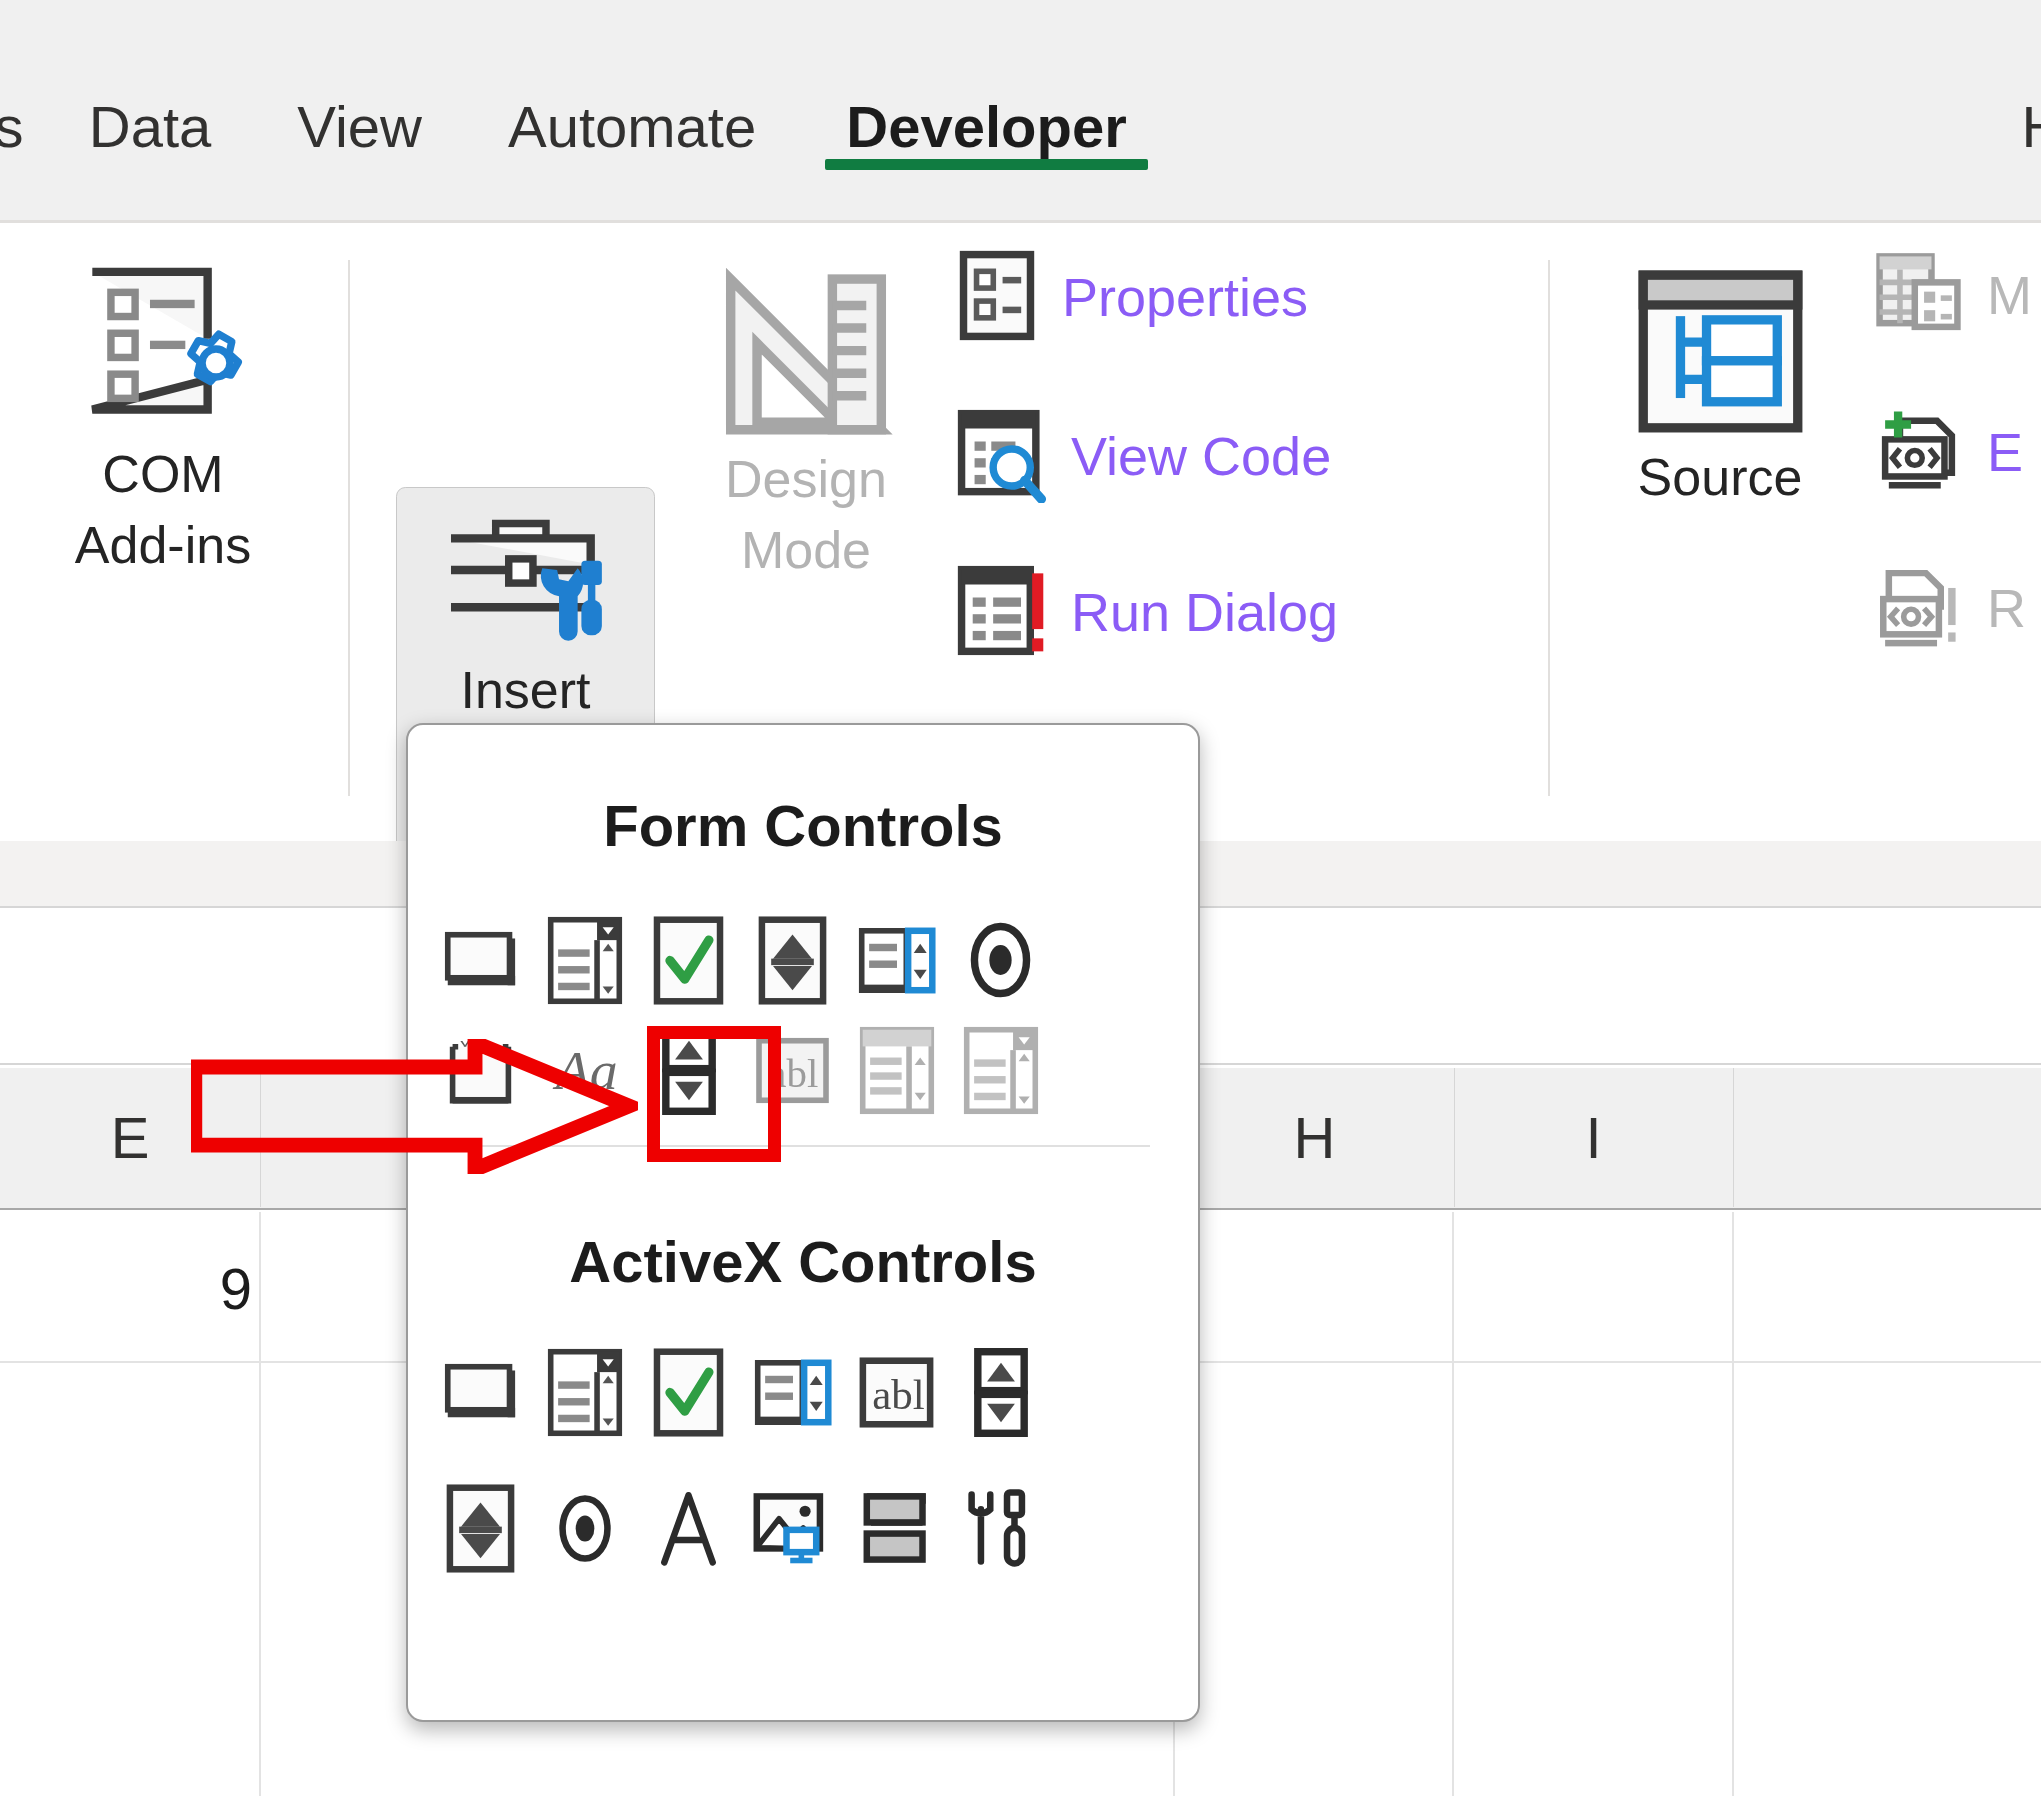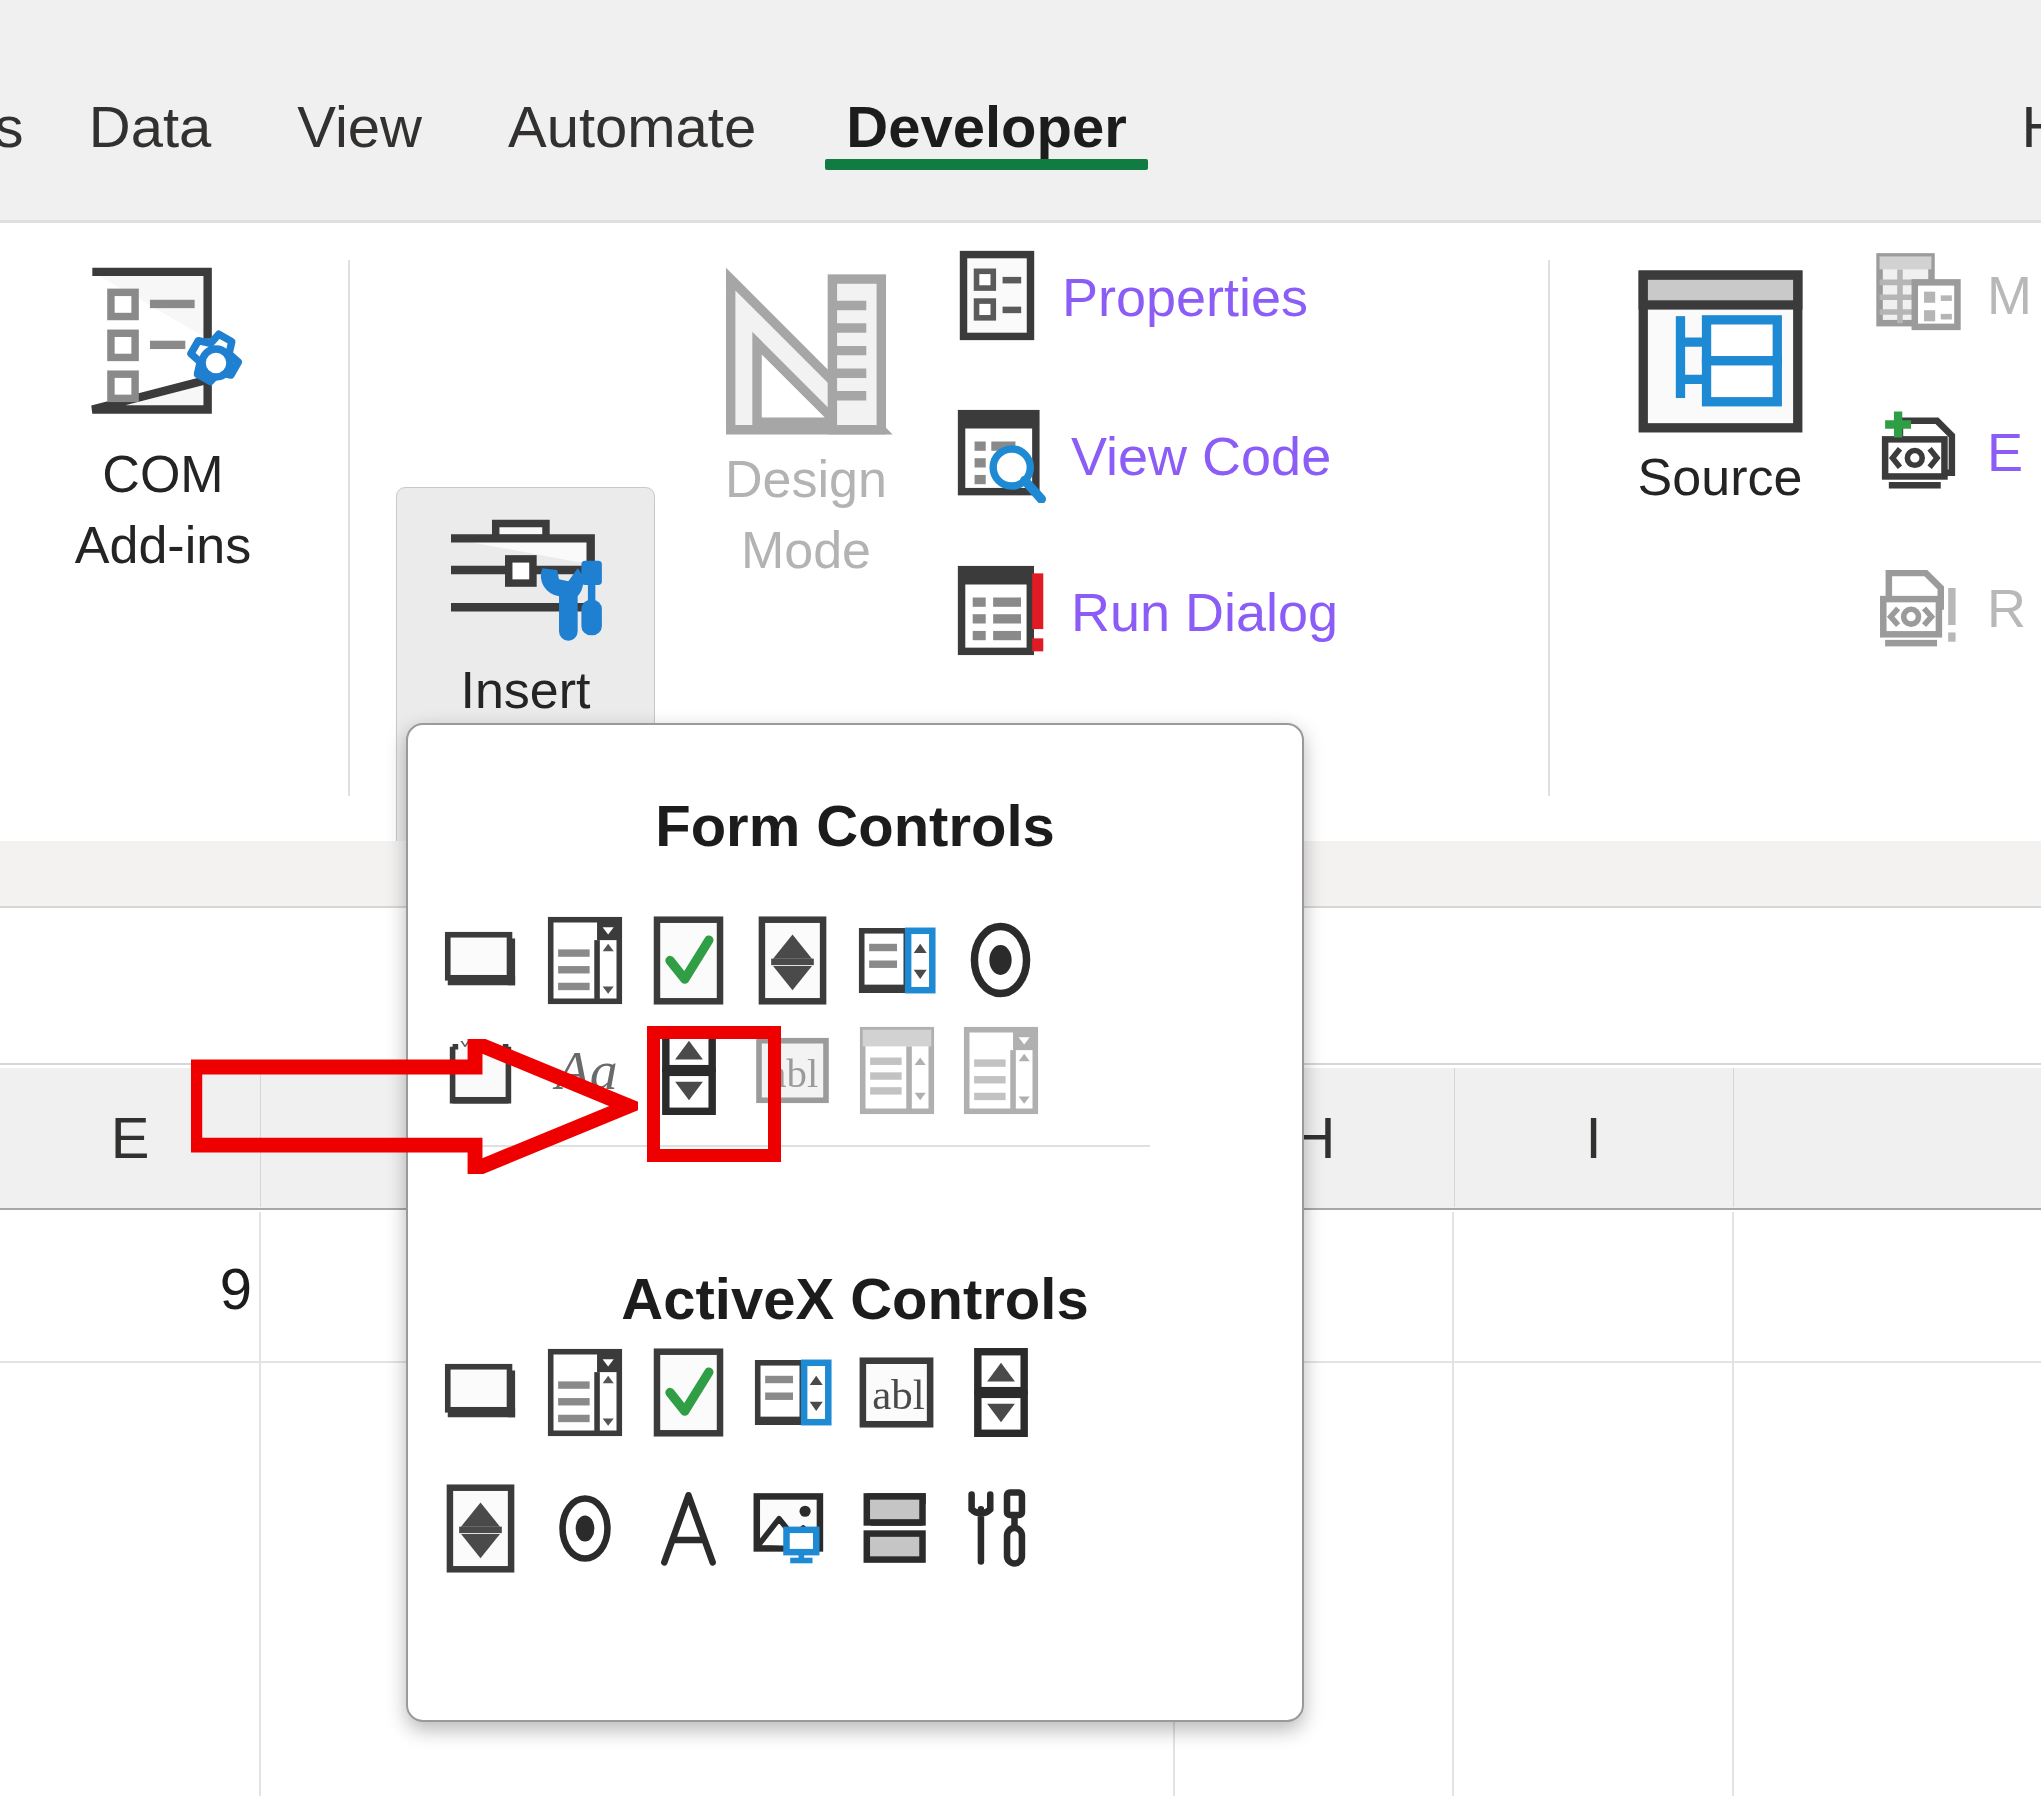--- a/index.html
+++ b/index.html
@@ -101,21 +101,21 @@
   .gridarea { position: absolute; left: 0; top: 371px; width: 2042px; height: 585px; background: #ffffff; }
   .gridline-v { position: absolute; top: 0; width: 1.9px; background: #e3e3e3; height: 585px; }
   .gridline-h { position: absolute; left: 0; width: 2042px; height: 1.9px; background: #e3e3e3; }
   .cellval {
     position: absolute; font-size: 58px; color: #1c1c1c;
     text-align: right; line-height: 93px;
   }
 
   
   .dropdown {
-    position: absolute; left: 406px; top: 723px; width: 898px; height: 999px;
+    position: absolute; left: 406px; top: 723px; width: 794px; height: 999px;
     background: #ffffff;
     border: 2.8px solid #9a9a9a;
     border-radius: 17px;
     box-shadow: 0 7.5px 20.5px rgba(0,0,0,0.28);
     z-index: 40;
   }
   .dd-title {
     position: absolute; left: 0; width: 100%; text-align: center;
     font-size: 58px; font-weight: bold; color: #1c1c1c;
   }
@@ -470,21 +470,21 @@
           <rect x="6" y="36" width="17" height="4" fill="#c2c2c2"></rect>
           <path d="M27 13 V46" stroke="#b0b0b0" stroke-width="3"></path>
           <path d="M30 19 L36 19 L33 15 Z" fill="#b0b0b0"></path>
           <path d="M30 38 L36 38 L33 42 Z" fill="#b0b0b0"></path>
         </svg>
       </div>
     </div>
 
     <div class="dd-divider" style="top:420px;"></div>
 
-    <div class="dd-title" style="top:503px;margin-top:37px;">
+    <div class="dd-title" style="top:503px;">
       <span>ActiveX Controls</span>
     </div>
 
     <div class="ctrlrow" style="left:20.5px; top:615px;">
       <div class="ctrlcell">
         <svg width="73" height="58" viewBox="0 0 39 31">
           <rect x="2" y="2" width="33" height="23" fill="#fbfbfb" stroke="#3b3b3b" stroke-width="3"></rect>
           <rect x="2" y="24" width="36" height="5" fill="#3b3b3b"></rect>
             <rect x="34" y="4" width="4" height="25" fill="#3b3b3b"></rect>
         </svg>

